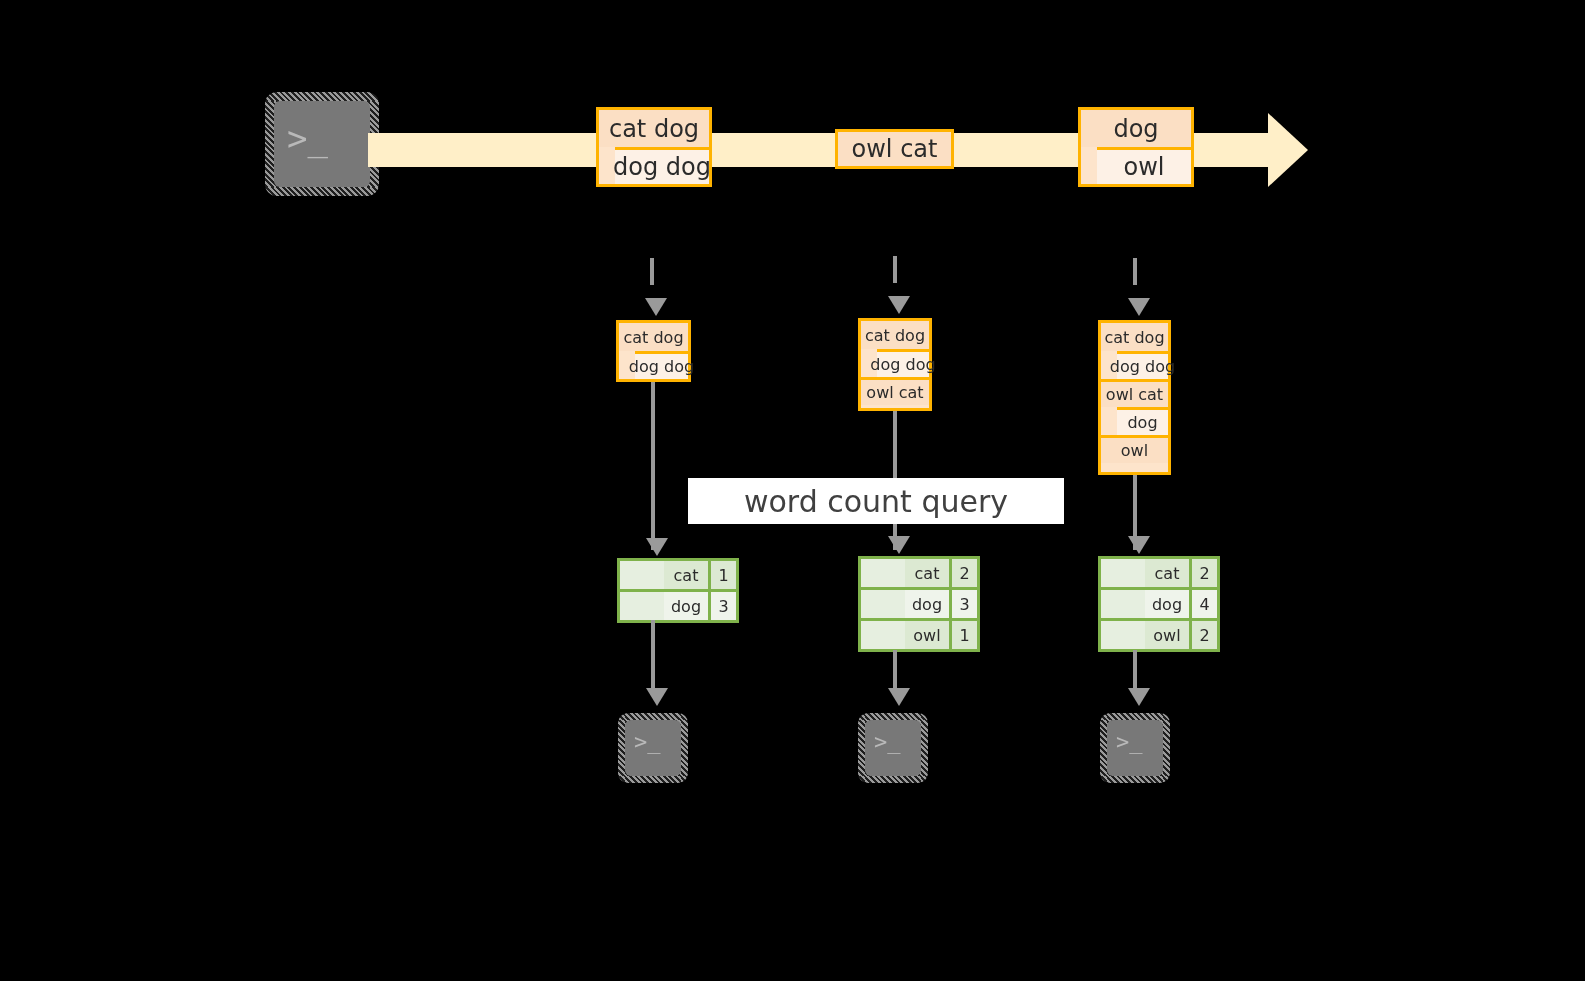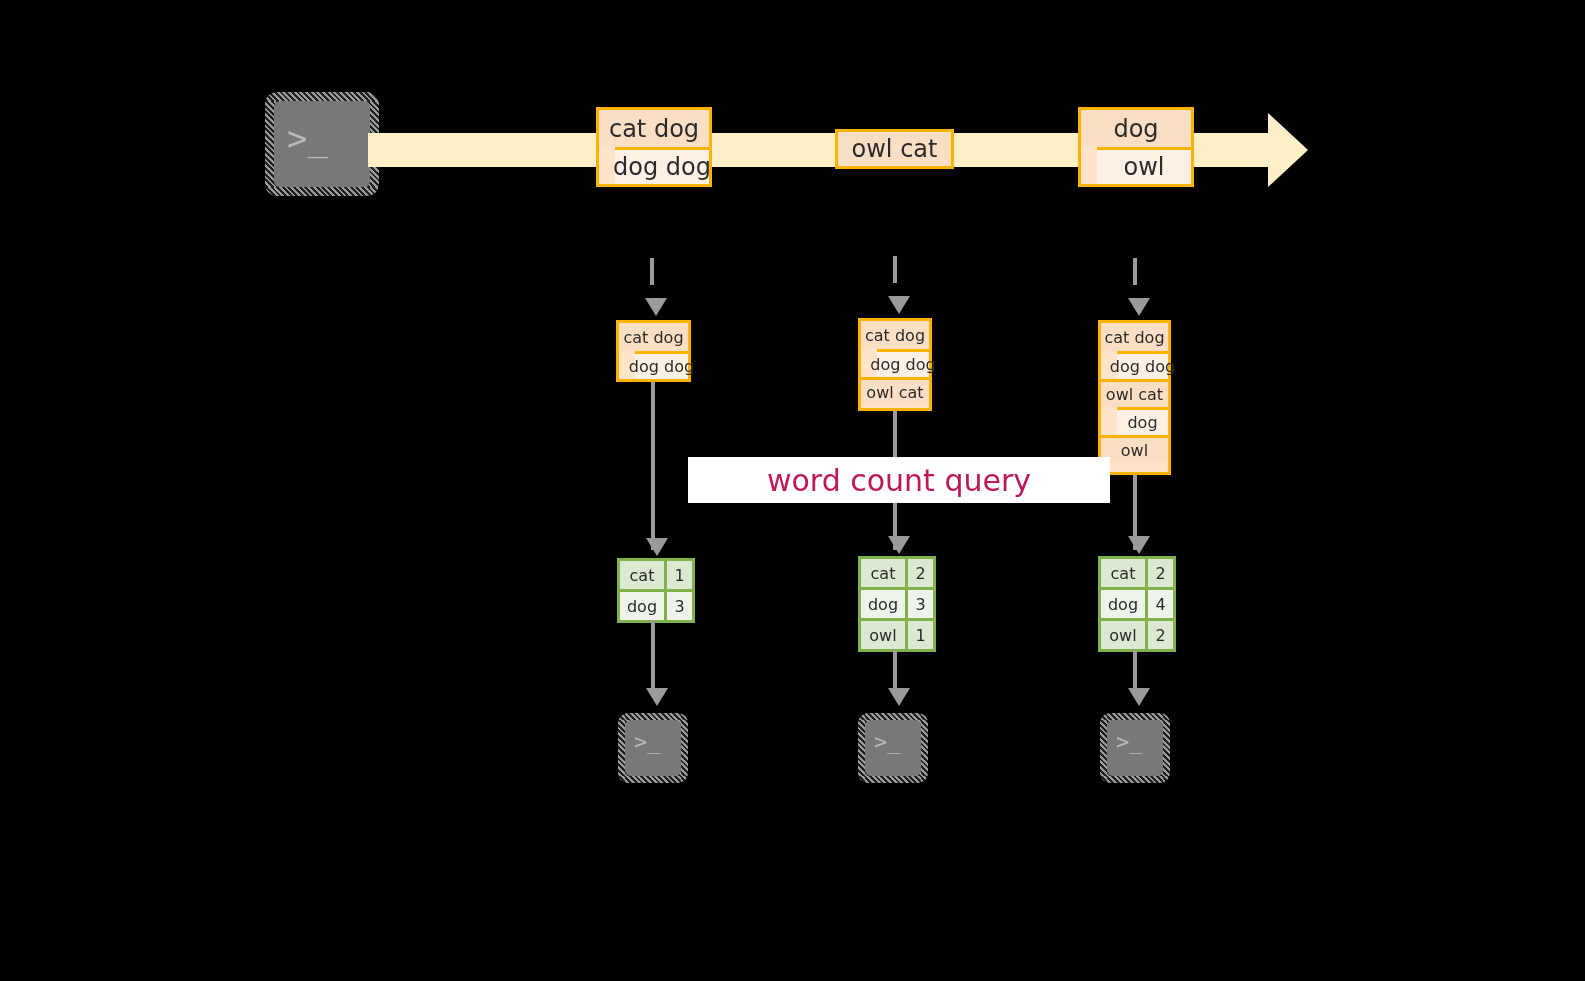--- a/index.html
+++ b/index.html
@@ -118,21 +118,21 @@
   .st3 { left: 1098px; top: 320px; width: 73px; height: 155px; }
 
   
   .res-table {
     position: absolute;
     box-sizing: border-box;
     border: 3px solid #7FB24B;
     background: #E6EFE0;
     border-collapse: collapse;
   }
-  .res-row { display: flex; }
+  .res-row { display: flex; padding-left: 44px; }
   .res-row + .res-row { border-top: 3px solid #7FB24B; }
   .res-cell {
     box-sizing: border-box;
     height: 28px;
     display: flex;
     align-items: center;
     justify-content: center;
     font-size: 16px;
     color: #2b2b2b;
   }
@@ -164,28 +164,28 @@
     height: 0;
     border-left: 11px solid transparent;
     border-right: 11px solid transparent;
     border-top: 18px solid #9a9a9a;
   }
 
   
   .query-label {
     position: absolute;
     left: 688px;
-    top: 457px;
-    width: 422px;
+    top: 478px;
+    width: 376px;
     height: 46px;
     background: #FFFFFF;
     display: flex;
     align-items: center;
     justify-content: center;
-    color: #be185d;
+    color: #404040;
     font-size: 30px;
     white-space: nowrap;
     z-index: 5;
   }
 </style>
 </head>
 <body>
 
 <div id="canvas">
 

